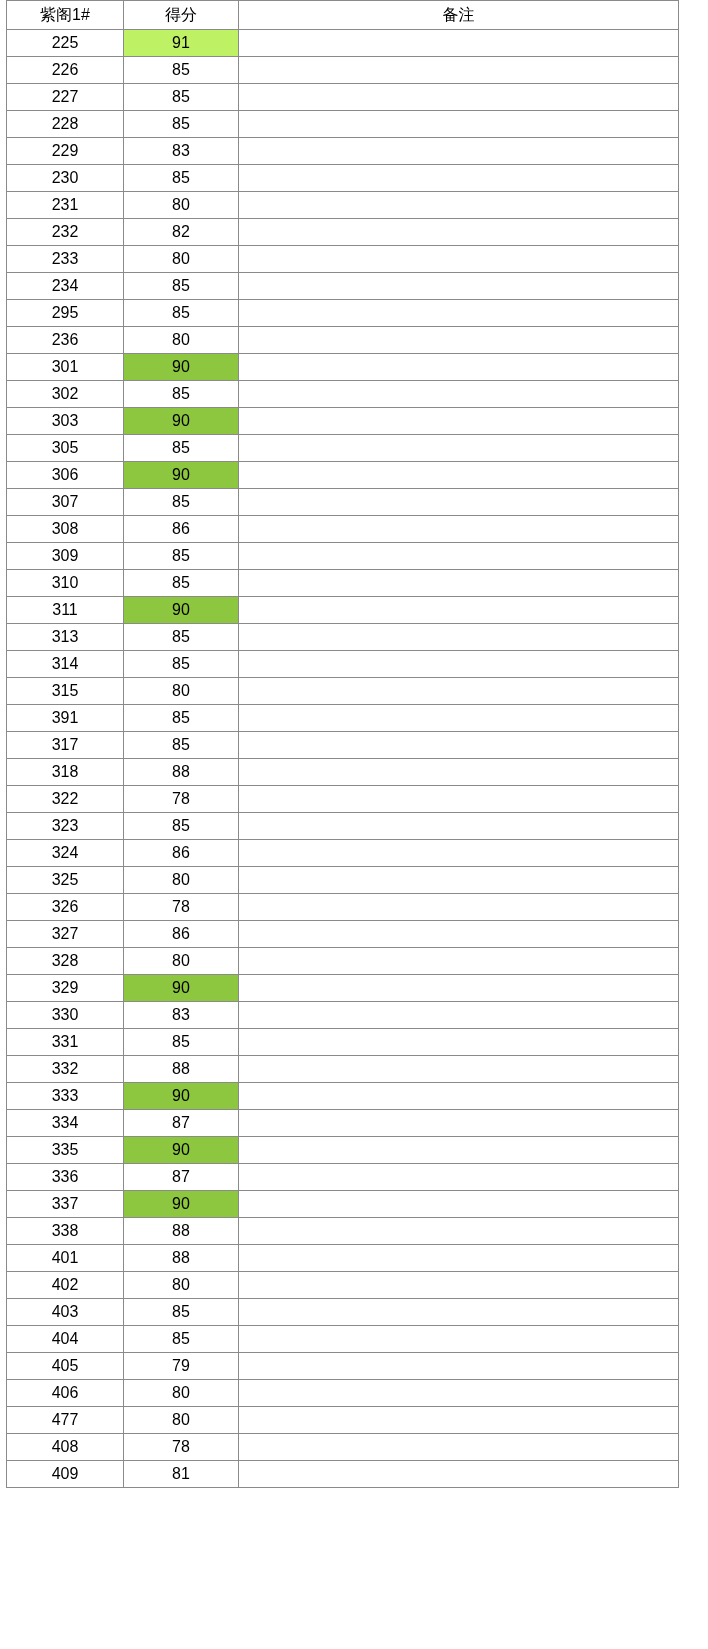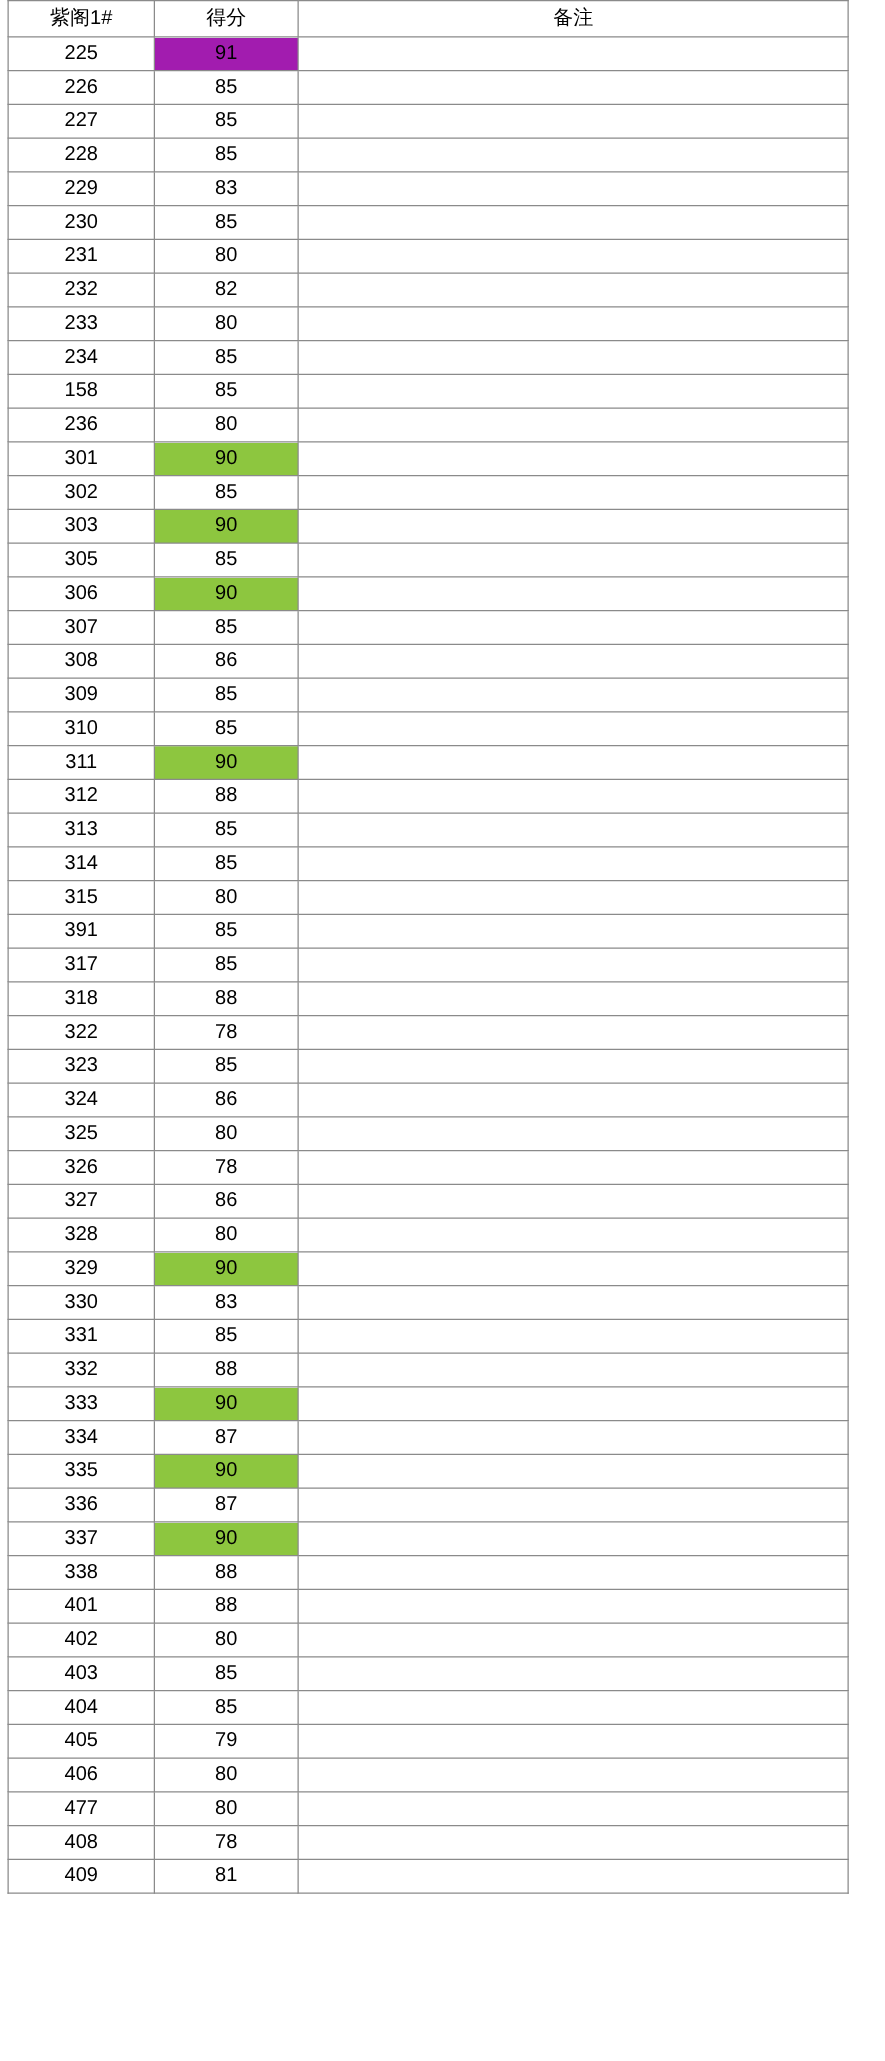--- a/index.html
+++ b/index.html
@@ -52,21 +52,21 @@
     <col class="col-remark">
   </colgroup>
   <tbody>
     <tr class="header-row">
       <td>紫阁1#</td>
       <td>得分</td>
       <td>备注</td>
     </tr>
   <tr>
         <td>225</td>
-        <td class="highlight" style="background: #a21caf;">91</td>
+        <td class="highlight" style="background: #bef264;">91</td>
         <td></td>
       </tr>
       <tr>
         <td>226</td>
         <td>85</td>
         <td></td>
       </tr>
       <tr>
         <td>227</td>
         <td>85</td>
@@ -101,21 +101,21 @@
         <td>233</td>
         <td>80</td>
         <td></td>
       </tr>
       <tr>
         <td>234</td>
         <td>85</td>
         <td></td>
       </tr>
       <tr>
-        <td>158</td>
+        <td>295</td>
         <td>85</td>
         <td></td>
       </tr>
       <tr>
         <td>236</td>
         <td>80</td>
         <td></td>
       </tr>
       <tr>
         <td>301</td>
@@ -158,25 +158,20 @@
         <td></td>
       </tr>
       <tr>
         <td>310</td>
         <td>85</td>
         <td></td>
       </tr>
       <tr>
         <td>311</td>
         <td class="highlight" style="background: rgb(141, 198, 63);">90</td>
-        <td></td>
-      </tr>
-      <tr>
-        <td>312</td>
-        <td>88</td>
         <td></td>
       </tr>
       <tr>
         <td>313</td>
         <td>85</td>
         <td></td>
       </tr>
       <tr>
         <td>314</td>
         <td>85</td>

